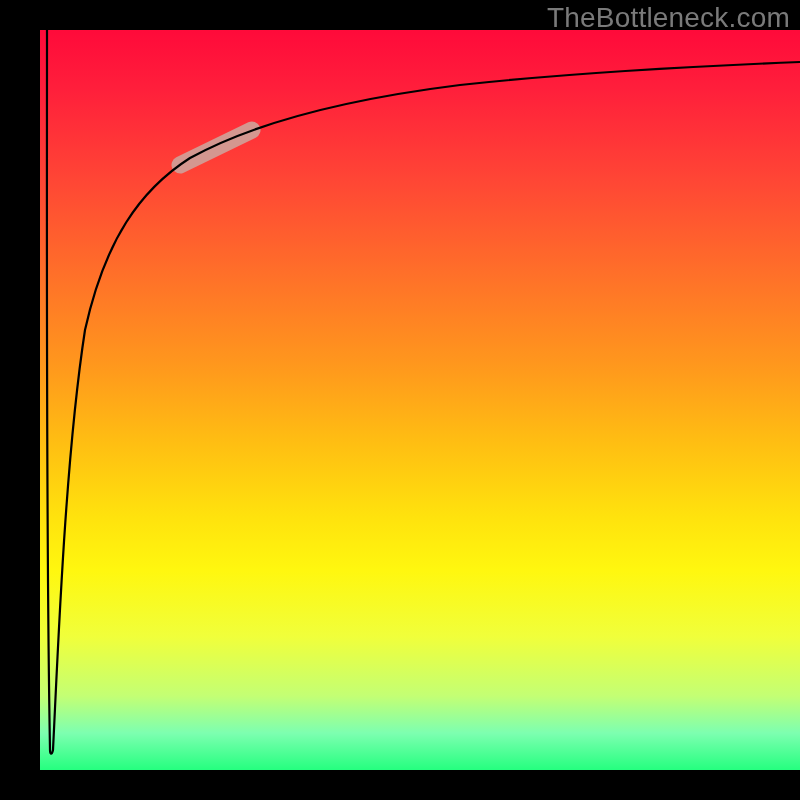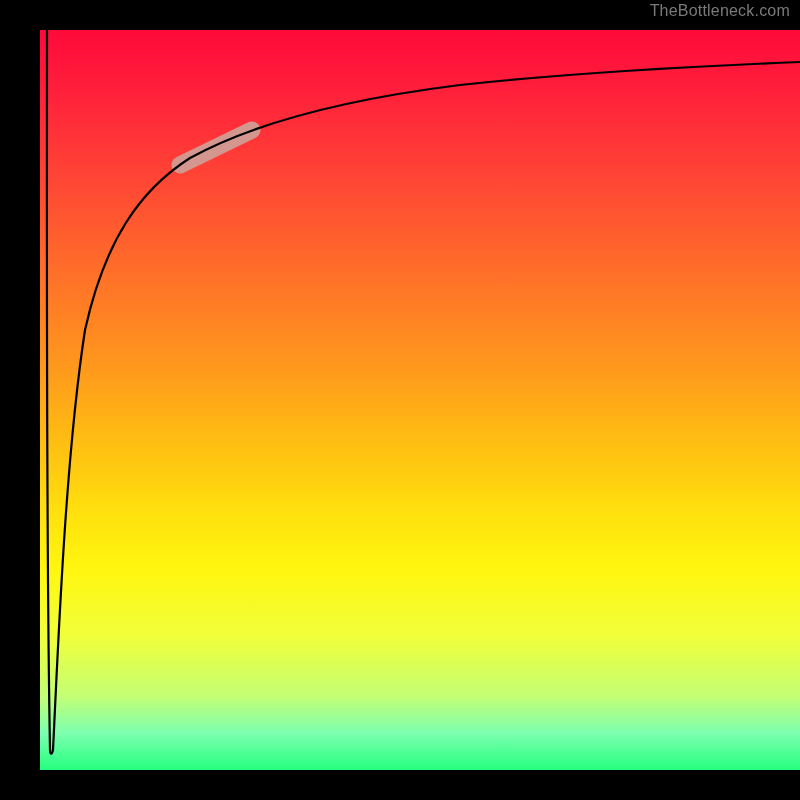--- a/index.html
+++ b/index.html
@@ -14,21 +14,21 @@
   .stage {
     position: relative;
     width: 800px;
     height: 800px;
   }
   .attribution {
     position: absolute;
     top: 2px;
     right: 10px;
     color: #7a7a7a;
-    font-size: 16px;
+    font-size: 28px;
     letter-spacing: 0.2px;
     z-index: 10;
   }
   .plot-area {
     position: absolute;
     left: 40px;
     top: 30px;
     width: 760px;
     height: 740px;
     background: linear-gradient(to bottom,

